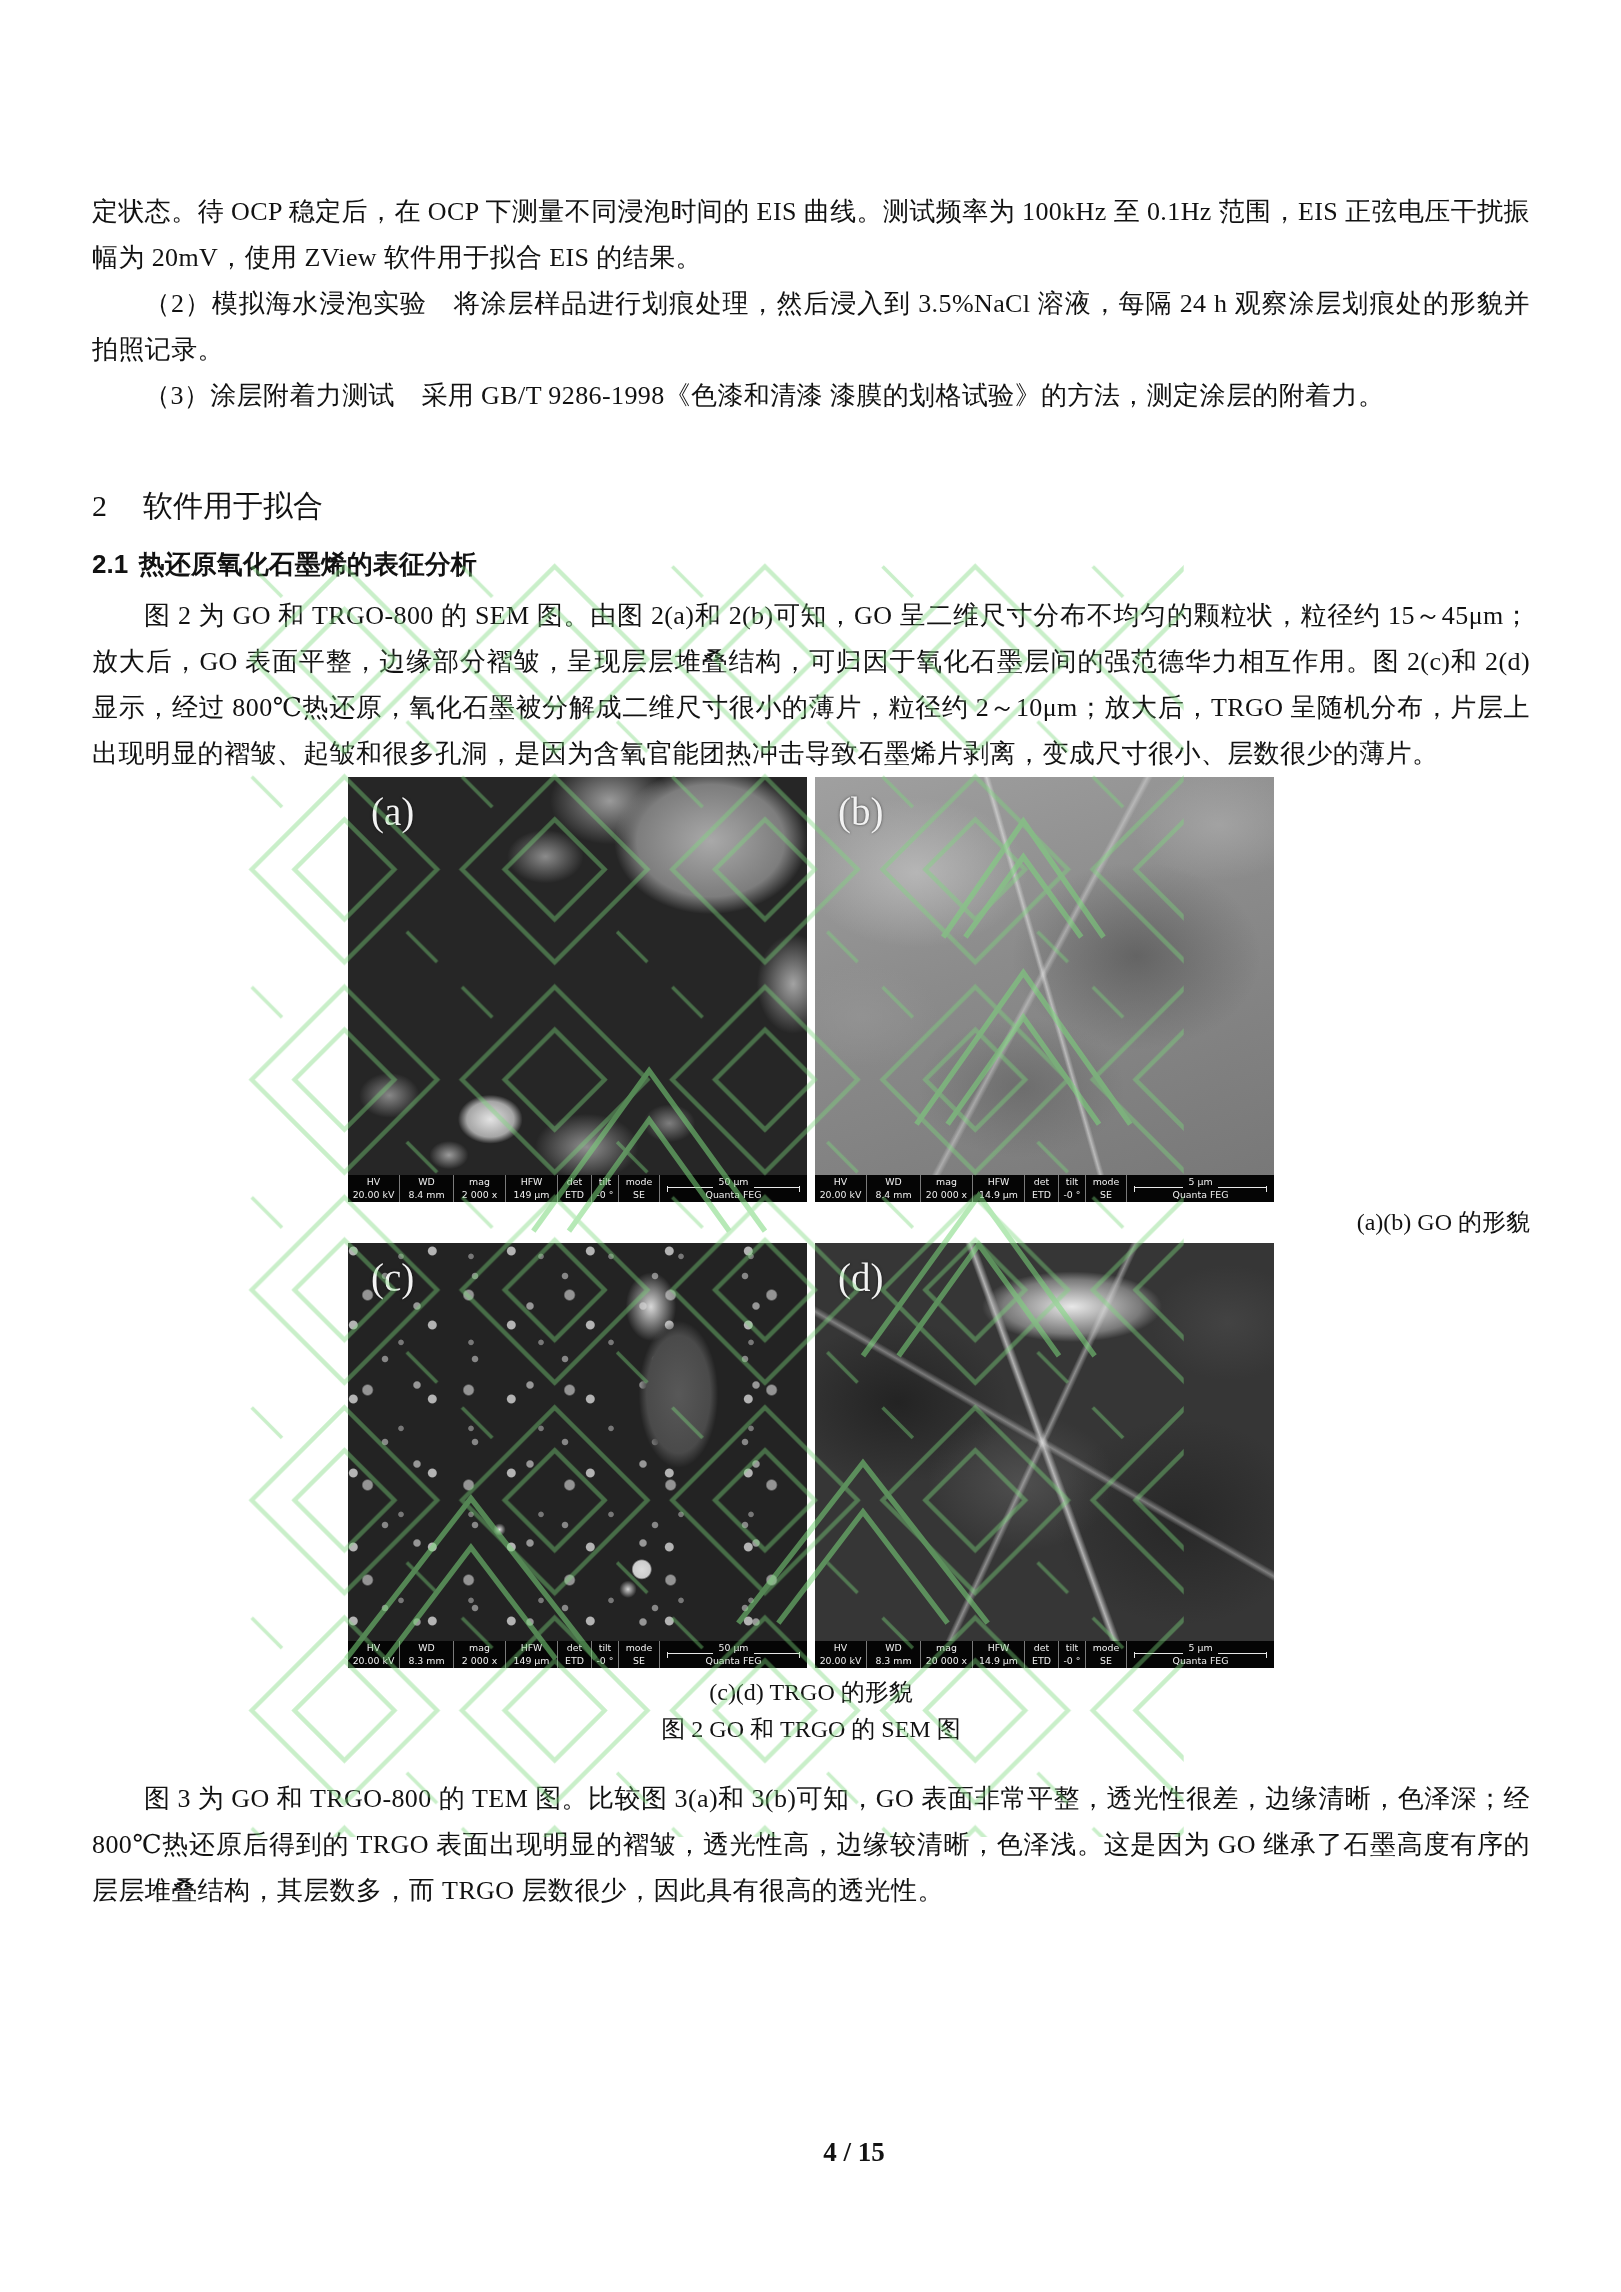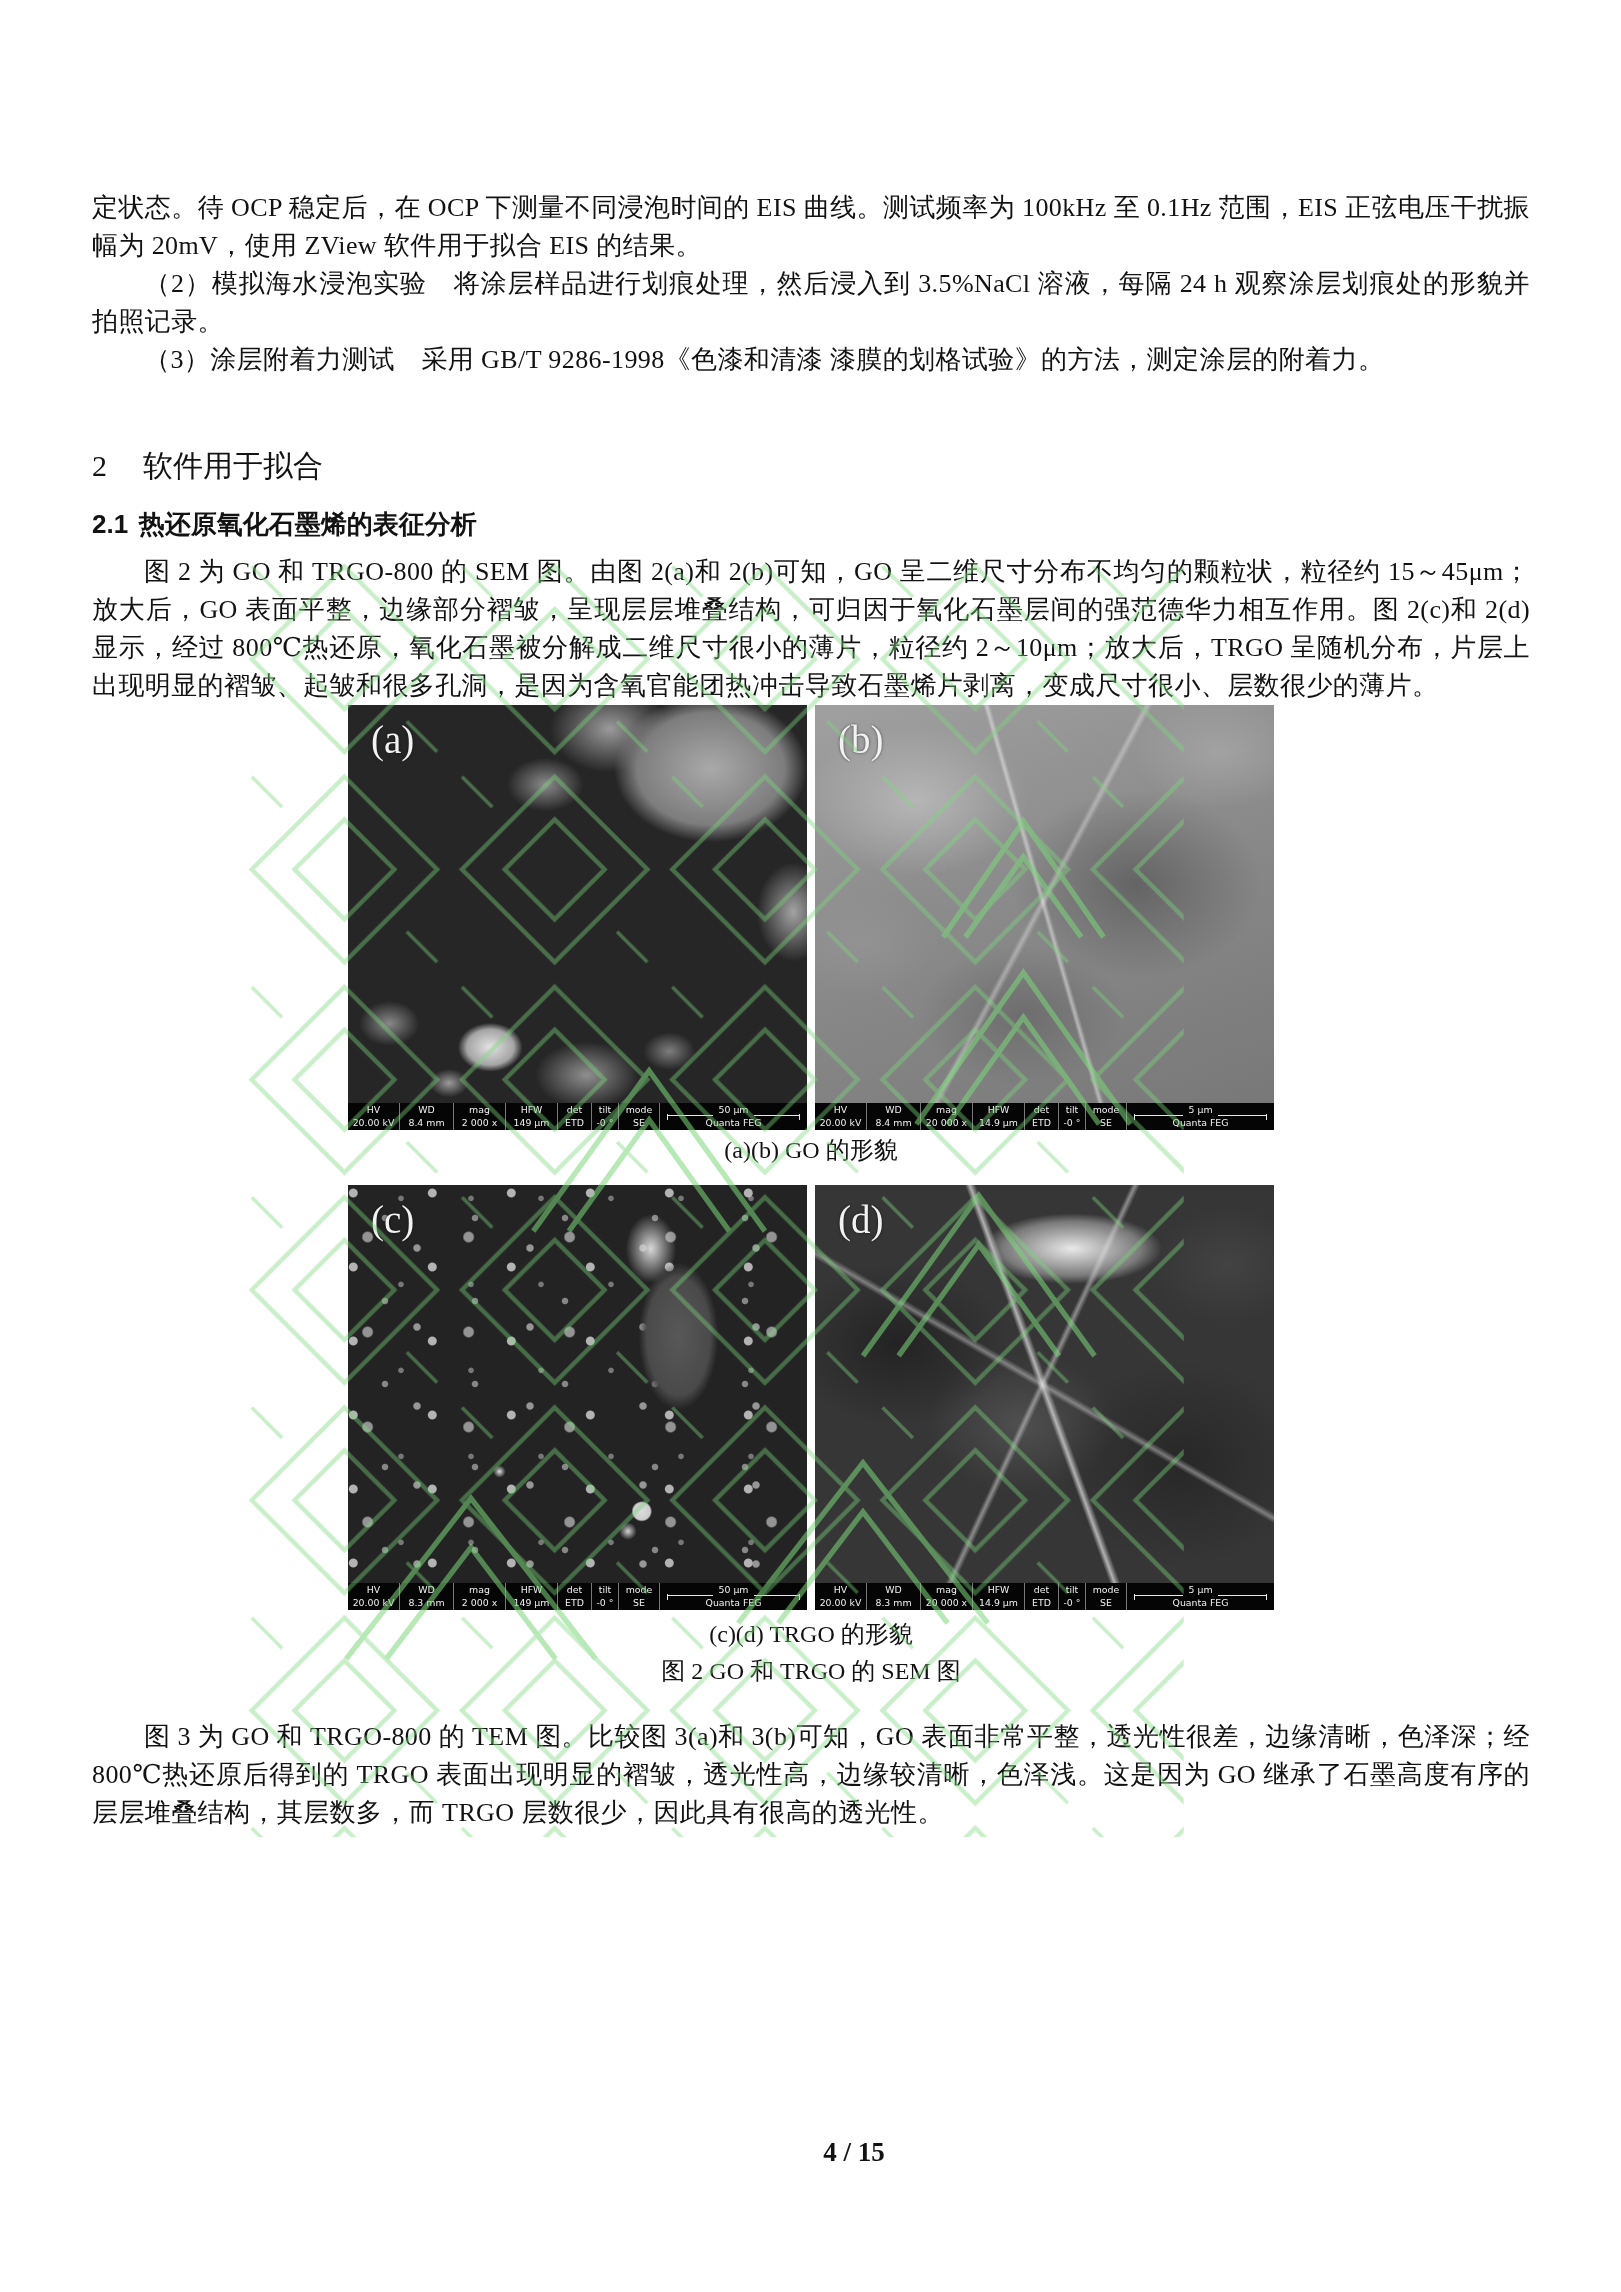--- a/index.html
+++ b/index.html
@@ -16,21 +16,21 @@
   .content {
     position: absolute;
     left: 92px;
     top: 189px;
     width: 1438px;
     z-index: 3;
   }
   .body-par {
     margin: 0;
     font-size: 26px;
-    line-height: 38px;
+    line-height: 46px;
     text-align: justify;
     letter-spacing: 0.4px;
   }
   .indent { text-indent: 2em; }
 
   .sec-heading {
     margin: 64px 0 0 0;
     font-size: 30px;
     line-height: 45px;
     font-weight: 400;
@@ -189,24 +189,24 @@
   }
   .scale-line .seg.left::before { left: 0; }
   .scale-line .seg.left::after { display: none; }
   .scale-line .seg.right::after { right: 0; }
   .scale-line .seg.right::before { display: none; }
   .scale-text { font-size: 9.4px; }
   .vendor-text { text-align: center; font-size: 9.4px; height: 13.4px; }
 
   .row-caption {
     margin: 0;
-    text-align: center;
+    text-align: right;
     font-size: 24px;
     line-height: 41px;
-    height: 55px;
+    height: 41px;
   }
   .fig-caption-sub {
     margin: 9px 0 0 0;
     text-align: center;
     font-size: 24px;
     line-height: 30px;
   }
   .fig-caption-main {
     margin: 7.1px 0 0 0;
     text-align: center;

